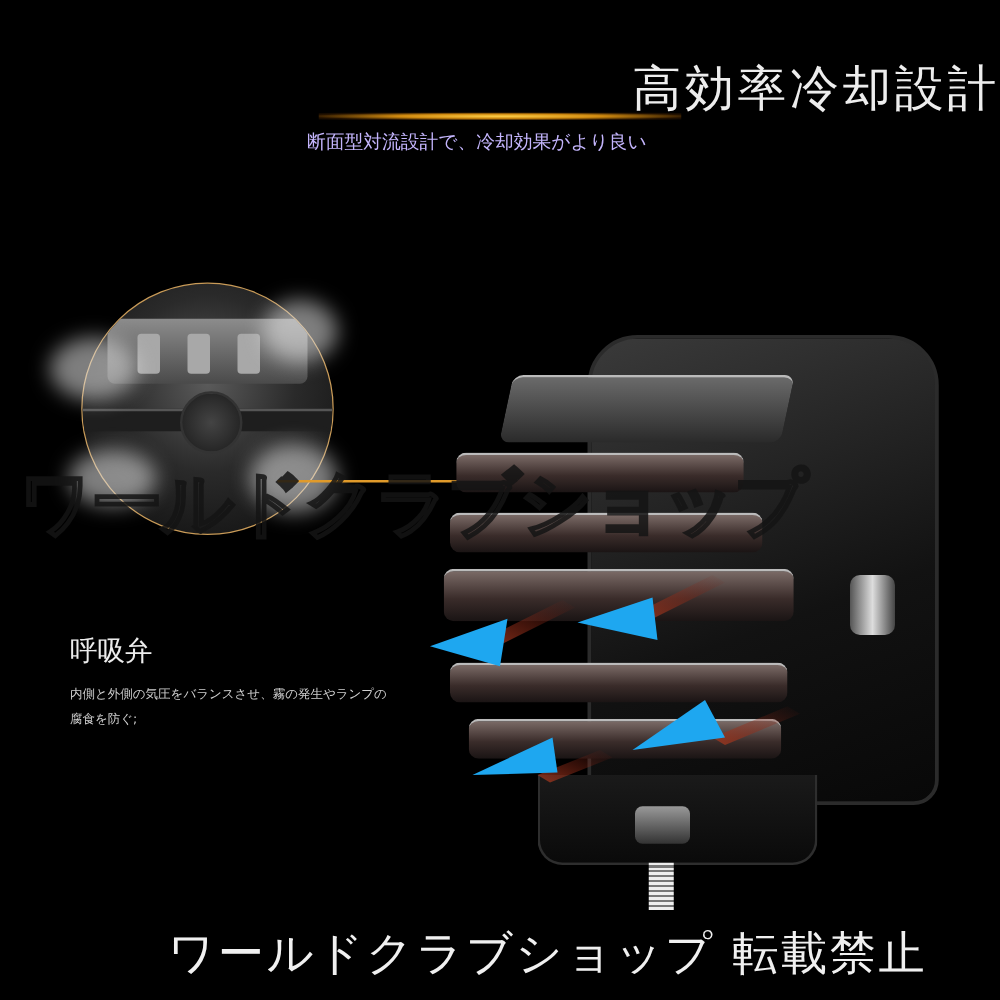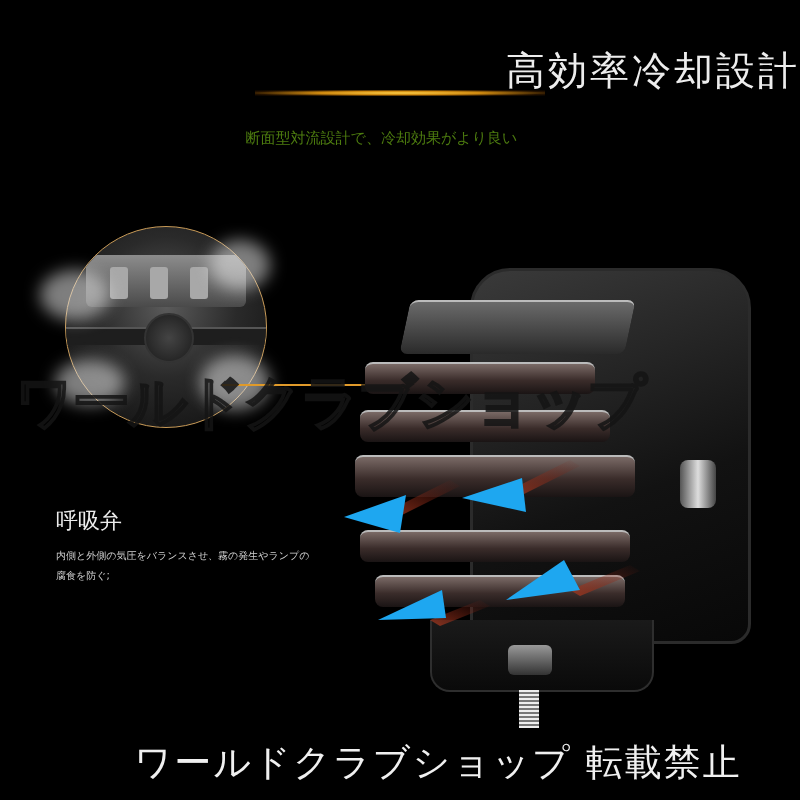--- a/index.html
+++ b/index.html
@@ -2,22 +2,22 @@
 <html><head>
 <meta charset="utf-8">
 <style>
   html, body { margin:0; padding:0; background:#000; }
   body { width:800px; height:800px; position:relative; overflow:hidden;
          font-family:"DejaVu Sans", sans-serif; color:#e8e8e8; }
   .title { position:absolute; left:0; width:800px; top:44px; text-align:right;
            font-size:39px; letter-spacing:3px; color:#ededed; font-weight:300; }
   .title-glow { position:absolute; left:255px; top:90px; width:290px; height:6px;
            background:radial-gradient(ellipse at center, #ffd04a 0%, #d08a10 40%, rgba(120,60,0,0.3) 75%, rgba(0,0,0,0) 100%); }
-  .subtitle { position:absolute; left:0; width:763px; top:129px; text-align:center;
-              font-size:15px; color:#4d7c0f; }
+  .subtitle { position:absolute; left:0; width:763px; top:104px; text-align:center;
+              font-size:15px; color:#c4b5fd; }
   
   .inset { position:absolute; left:65px; top:226px; width:200px; height:200px;
            border-radius:50%; border:1.5px solid #c99b58; overflow:hidden;
            background:radial-gradient(circle at 50% 40%, #5a5a5a 0%, #2a2a2a 45%, #0c0c0c 100%); }
   .inset .lid { position:absolute; left:20px; top:28px; width:160px; height:52px;
            background:linear-gradient(#8c8c8c,#4a4a4a); border-radius:6px; }
   .inset .slot { position:absolute; top:40px; width:18px; height:32px; background:#a8a8a8; border-radius:3px; }
   .inset .bar { position:absolute; left:0; top:100px; width:200px; height:16px; background:#1e1e1e; border-top:2px solid #555; }
   .inset .nut { position:absolute; left:78px; top:86px; width:46px; height:46px; border-radius:50%;
            background:radial-gradient(#444,#1a1a1a); border:2px solid #333; }

